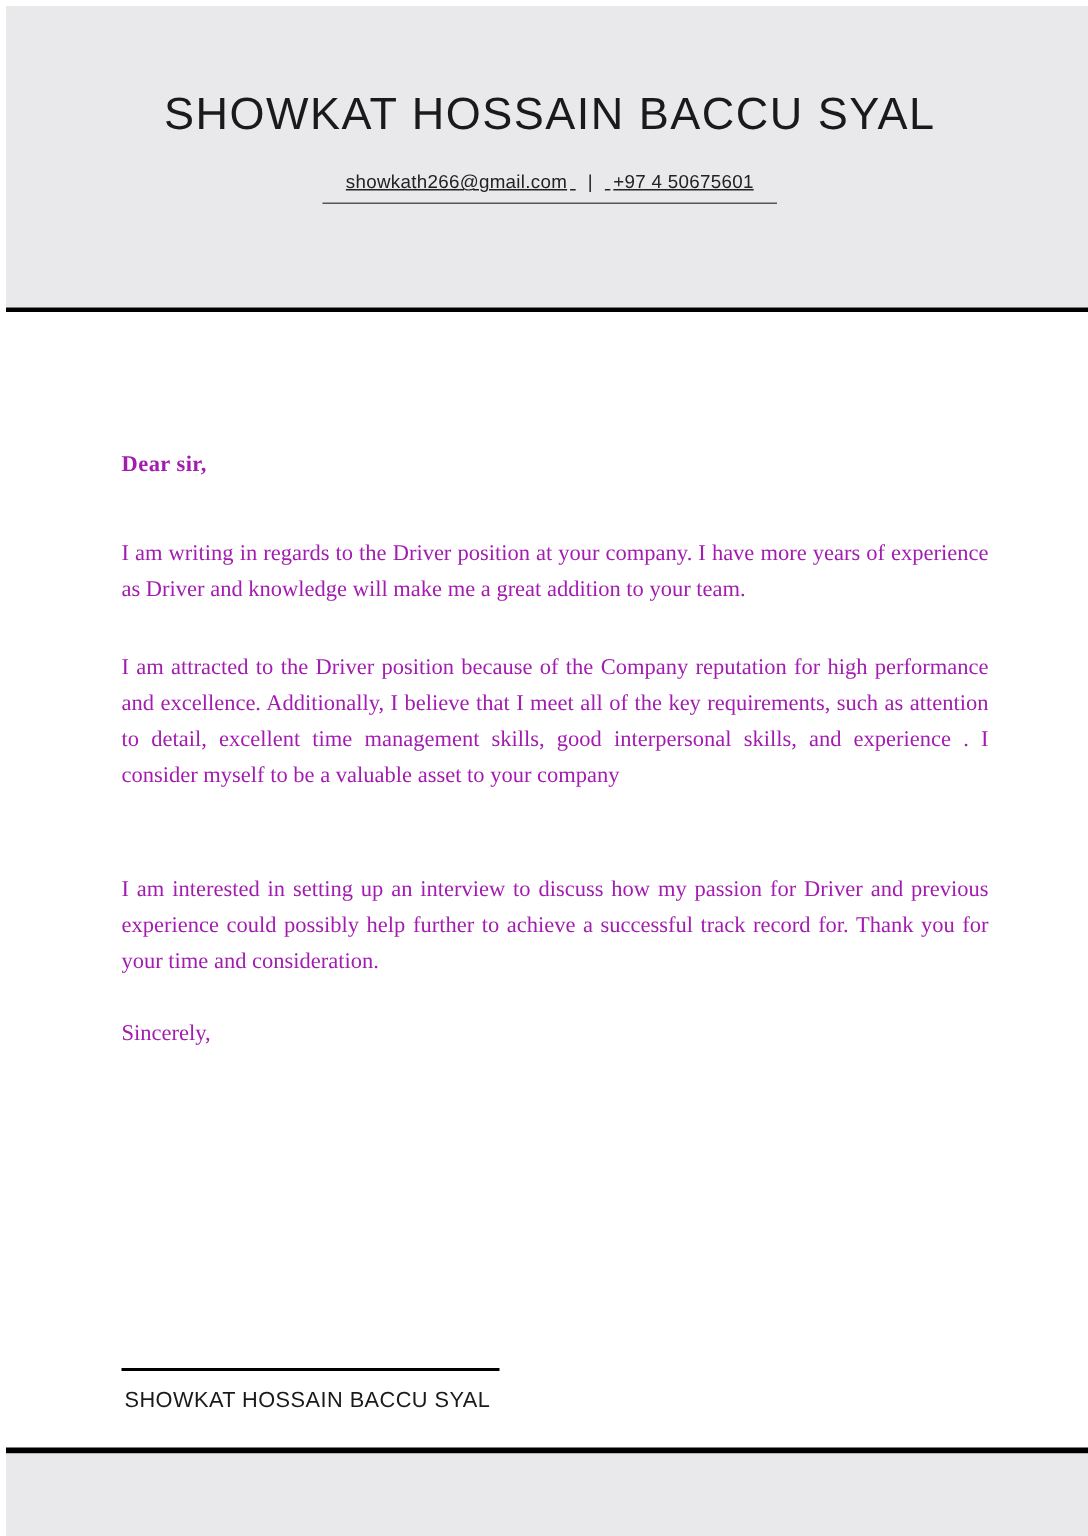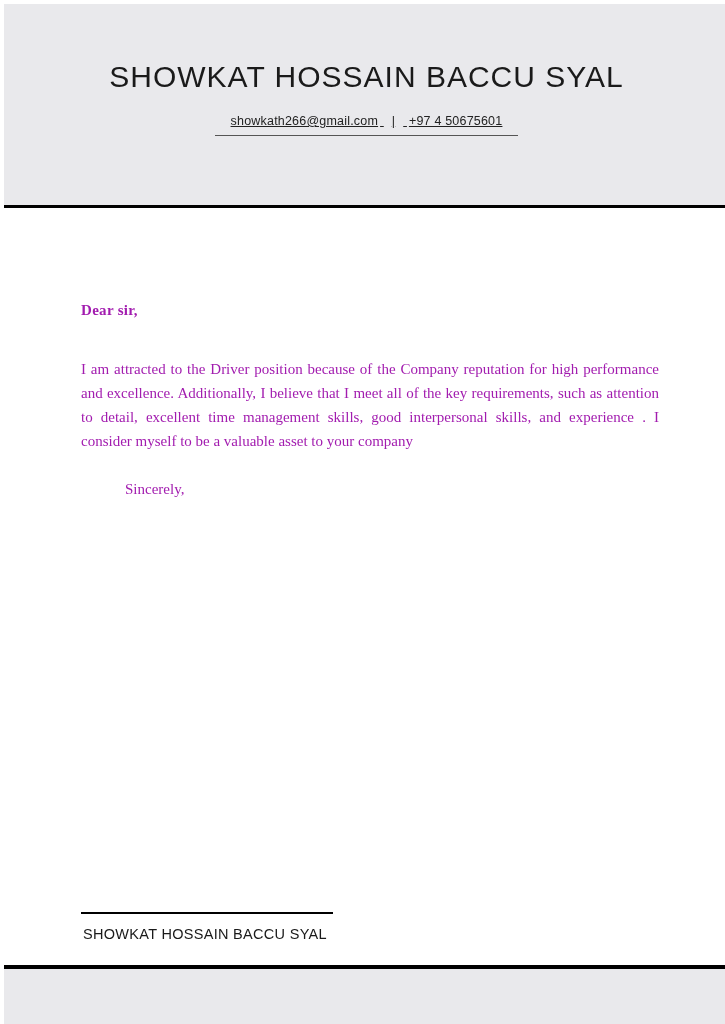--- a/index.html
+++ b/index.html
@@ -79,21 +79,20 @@
     line-height: 24px;
     text-align: justify;
     margin-bottom: 24px;
   }
   .para.gap-large {
     margin-top: 48px;
   }
   .closing {
     font-size: 15px;
     margin-top: 20px;
-    margin-left: 44px;
   }
   .signature-block {
     position: absolute;
     left: 75px;
     bottom: 82px;
   }
   .signature-rule {
     width: 252px;
     height: 0;
     border-top: 2px solid #000000;
@@ -135,23 +134,25 @@
         <span>+97 4 50675601</span>
       </span>
     </div>
   </div>
 
   <div class="header-rule"></div>
 
   <div class="letter">
     <div class="salutation">Dear  sir,</div>
 
+    <p class="para">I am writing in regards to the Driver position at your company. I have more years of experience as Driver and knowledge will make me a great addition to your team.</p>
 
     <p class="para">I am attracted to the Driver position because of the Company reputation for high performance and excellence. Additionally, I believe that I meet all of the key requirements, such as attention to detail, excellent time management skills, good interpersonal skills, and experience . I consider myself to be a valuable asset to your company</p>
 
+    <p class="para gap-large">I am interested in setting up an interview to discuss how my passion for Driver and previous experience could possibly help further to achieve a  successful track record for. Thank you for your time and consideration.</p>
 
     <div class="closing">Sincerely,</div>
   </div>
 
   <div class="signature-block">
     <div class="signature-rule"></div>
     <div class="signature-name">SHOWKAT HOSSAIN BACCU SYAL</div>
   </div>
 
   <div class="footer-rule"></div>

